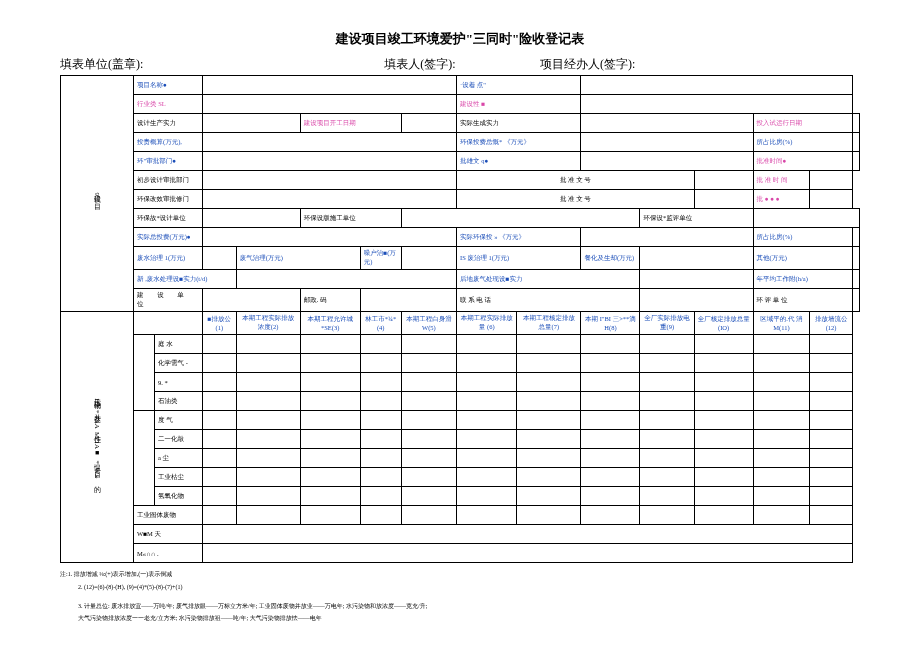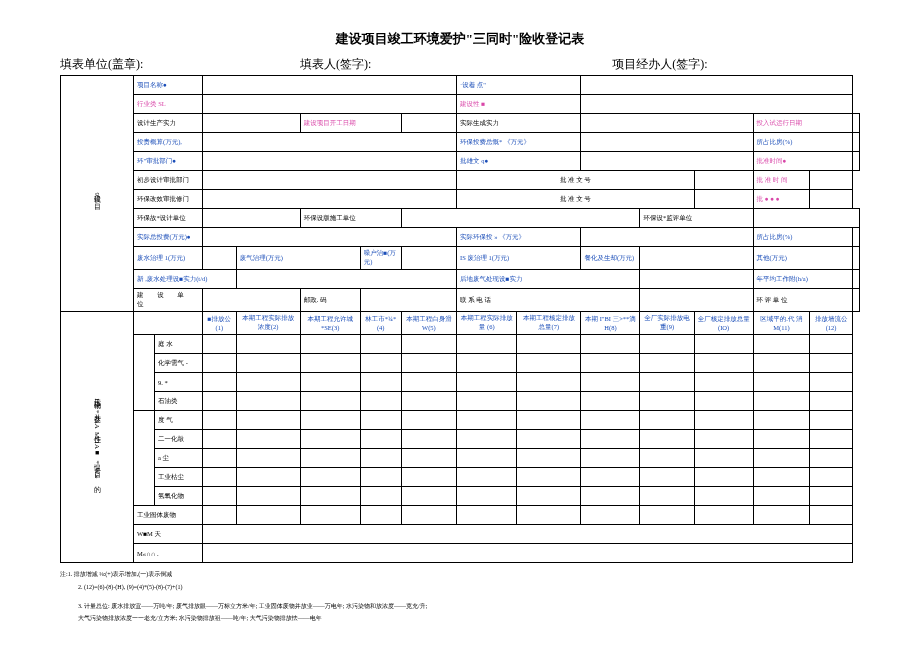--- a/index.html
+++ b/index.html
@@ -17,22 +17,22 @@
 .notes{font-size:6px;margin-top:6px;line-height:1.8}
 .notes p{margin:2px 0}
 </style>
 </head>
 <body>
 
 <div class="page">
 <div class="title">建设项目竣工环境爱护"三同时"险收登记表</div>
 <div class="hdr">
 <span>填表单位(盖章):</span>
-<span style="">填表人(签字):</span>
-<span style="text-align:center;padding-right:80px">项目经办人(签字):</span>
+<span style="text-align:center">填表人(签字):</span>
+<span style="text-align:left;padding-right:80px">项目经办人(签字):</span>
 </div>
 
 <table>
 <tbody>
         <tr>
 <td rowspan="12" class="v">建 设 9 目</td>
 <td colspan="2" class="blue">项目名称●</td>
 <td colspan="5"></td>
 <td colspan="2" class="blue">·设着          点"</td>
 <td colspan="5"></td>

